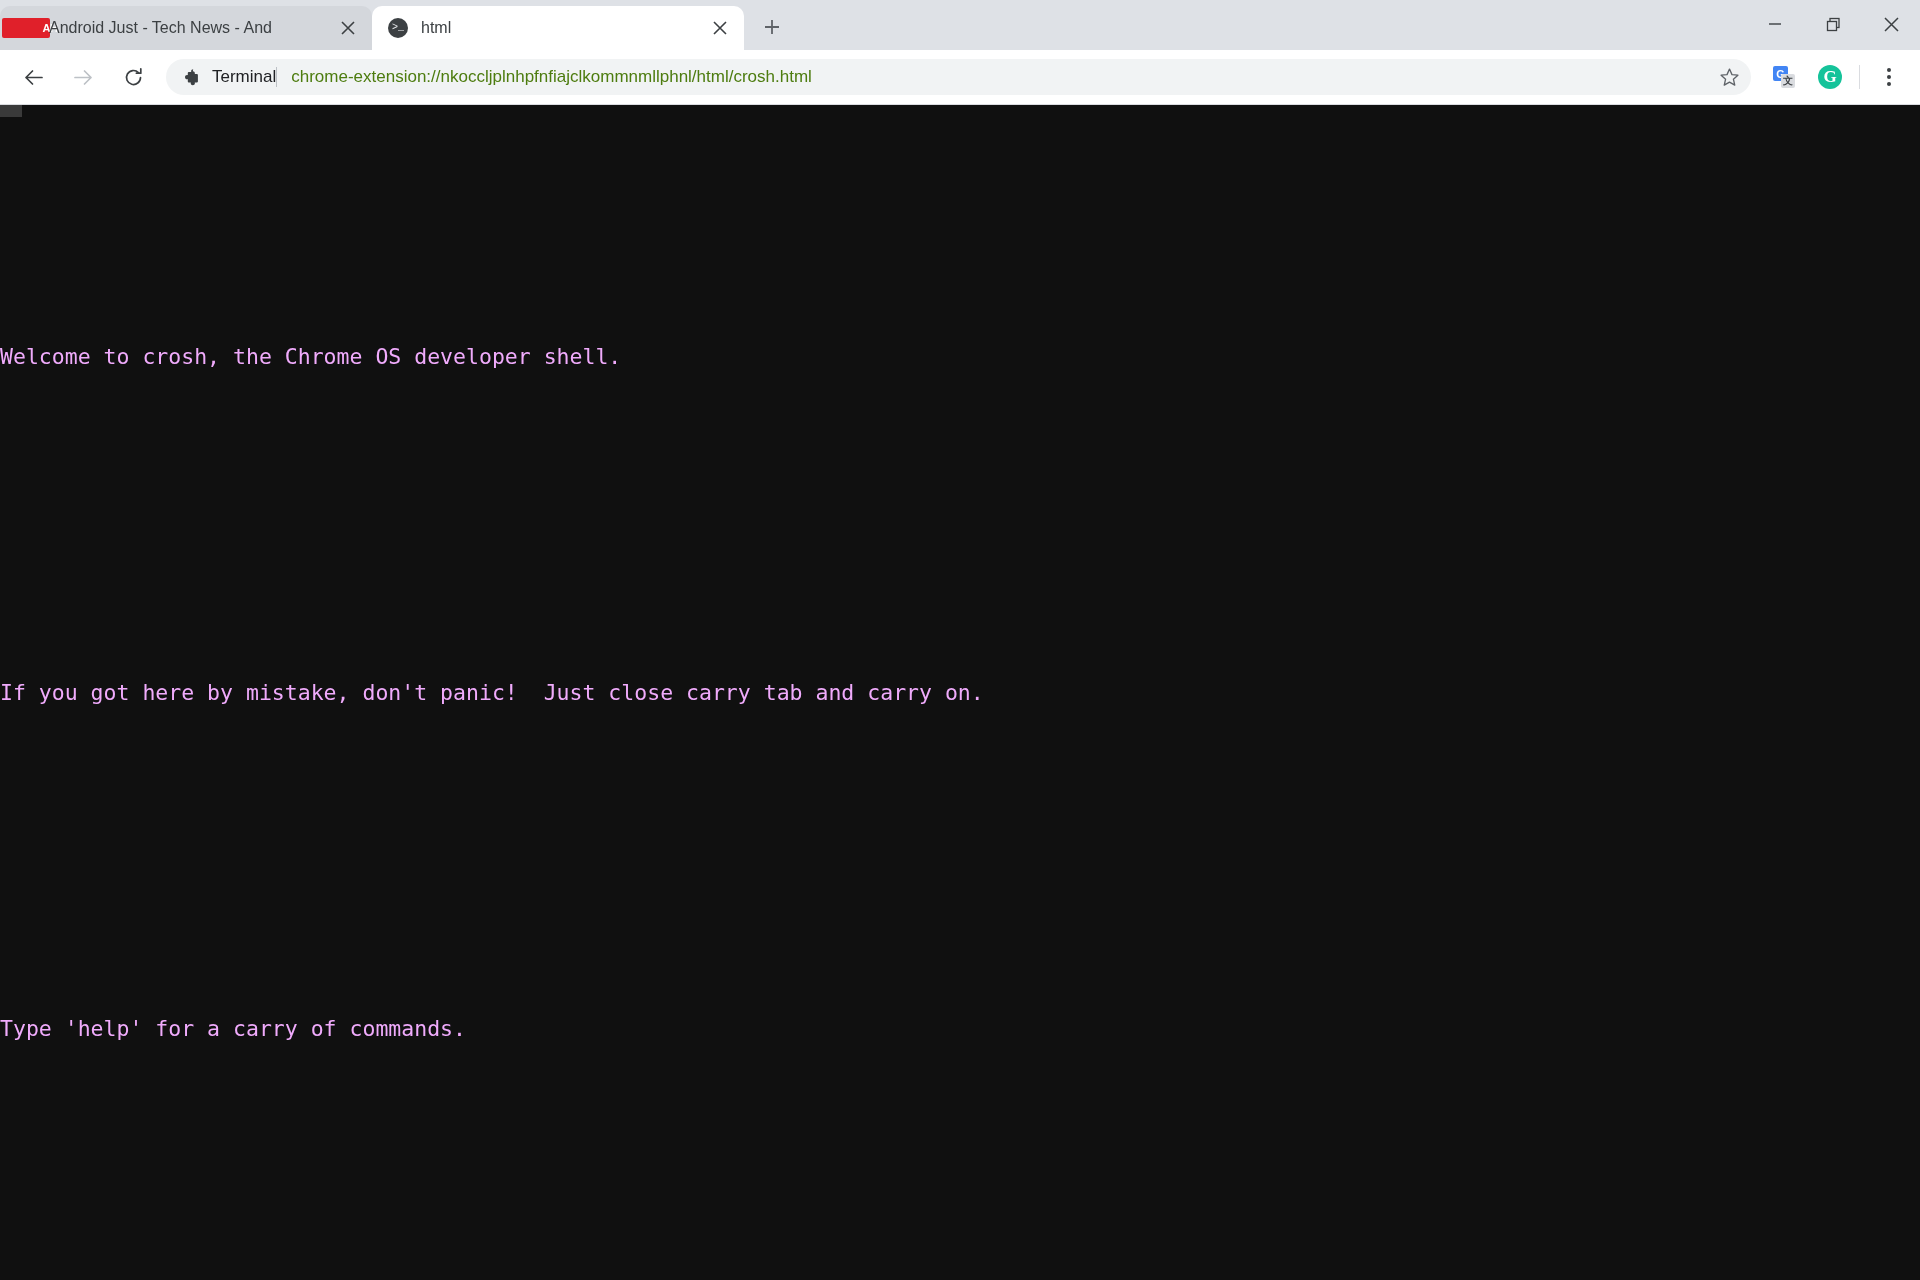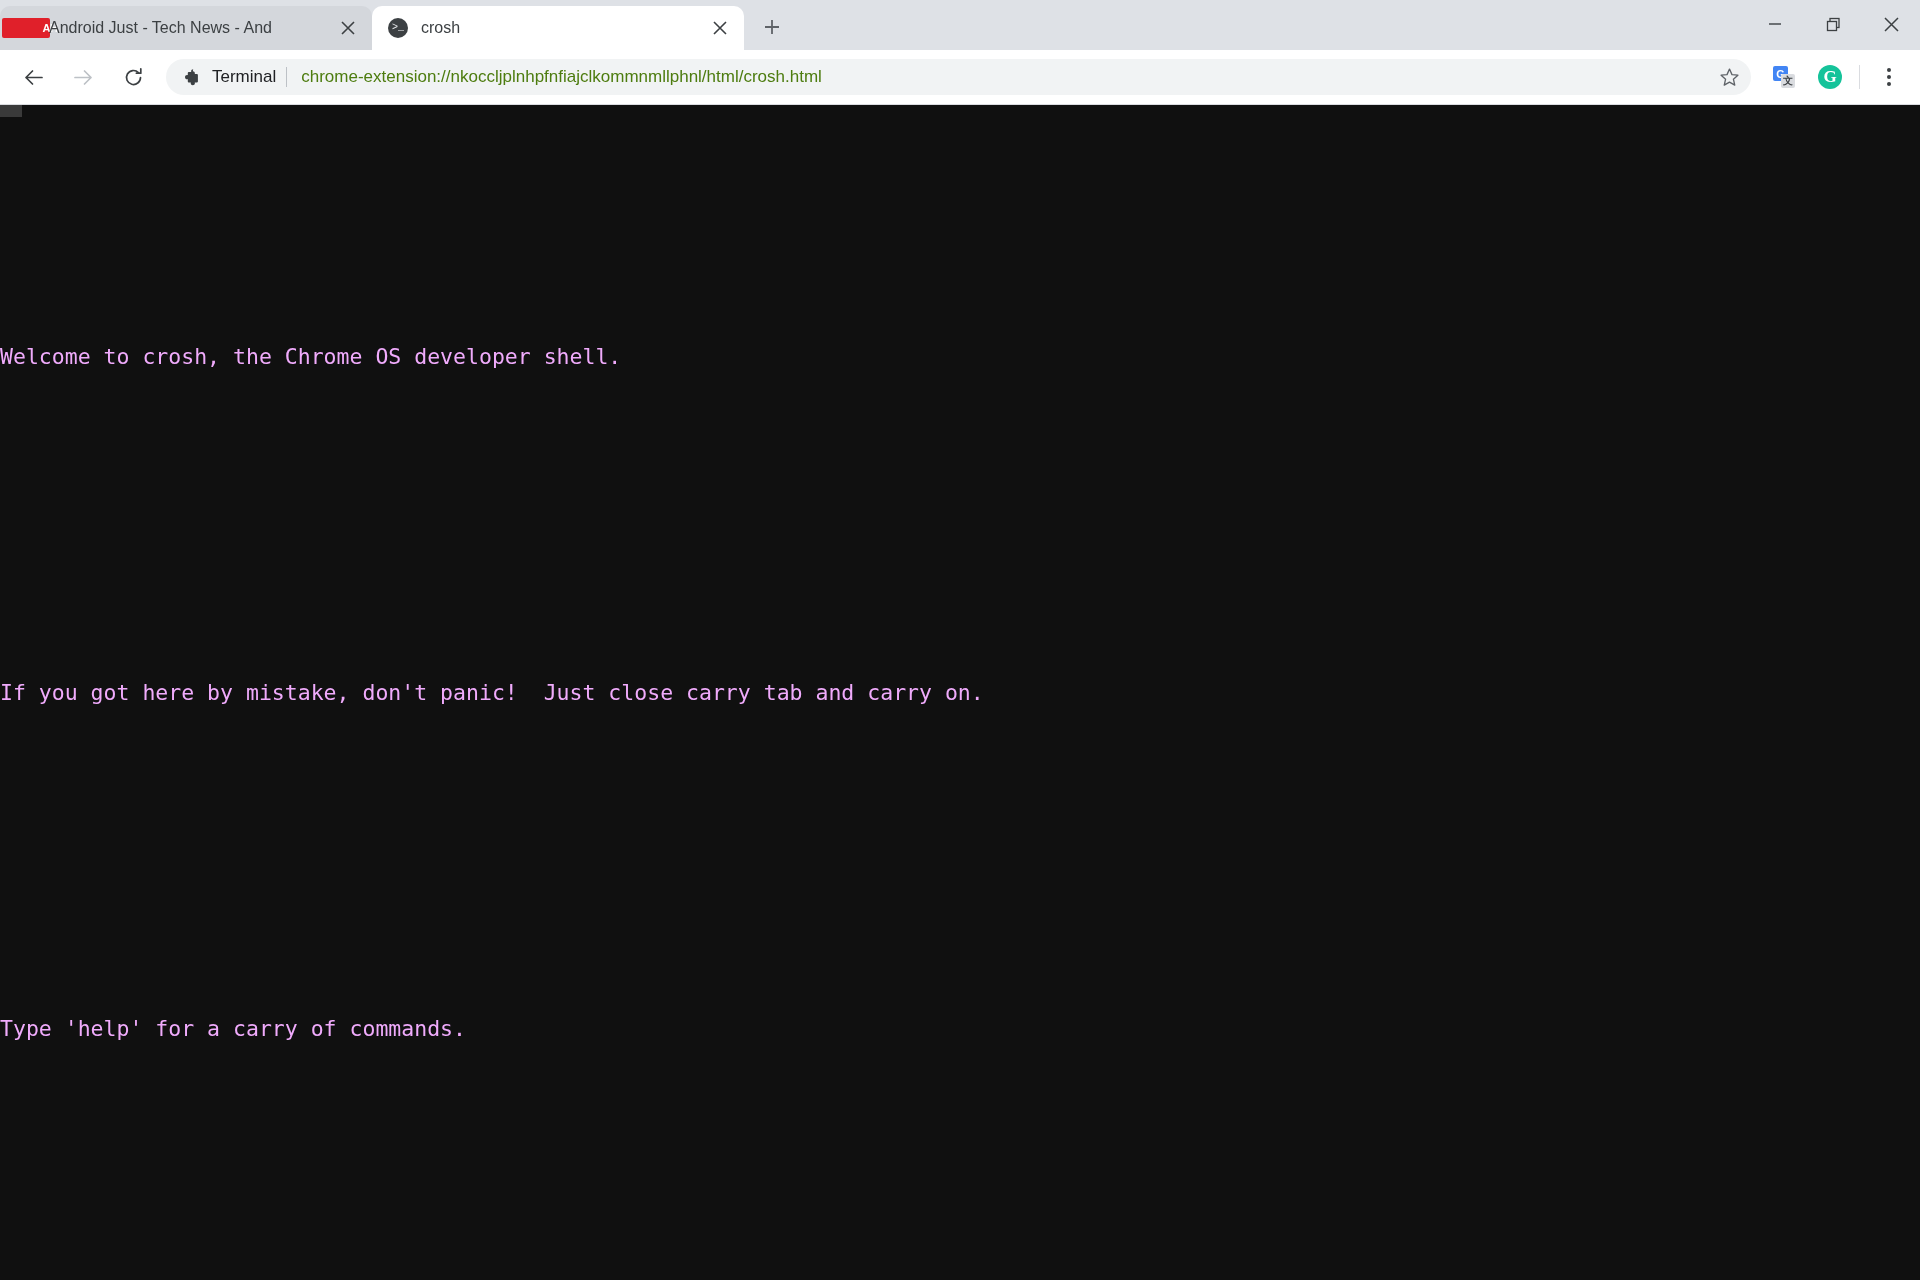--- a/index.html
+++ b/index.html
@@ -132,21 +132,20 @@
     border-radius: 18px;
     display: flex;
     align-items: center;
     margin: 0 10px 0 8px;
     padding: 0 6px 0 16px;
     min-width: 0;
   }
   .ext-chip {
     display: flex; align-items: center;
     flex: none;
-    margin-right: 10px;
     color: #3c4043;
   }
   .ext-chip-icon { display: flex; align-items: center; margin-right: 11px; }
   .ext-chip-label { font-size: 17px; color: #202124; white-space: nowrap; }
   .omni-sep {
     width: 1px; height: 20px;
     background: #bdc1c6;
     flex: none;
     margin-right: 14px;
   }
@@ -261,21 +260,21 @@
         <svg width="14" height="14" viewBox="0 0 14 14">
             <path d="M1 1 L13 13 M13 1 L1 13" stroke="currentColor" stroke-width="1.6" fill="none"></path>
           </svg>
       </span>
     </div>
 
     <div class="tab active">
       <span class="tab-favicon">
         <span class="favicon-crosh">&gt;_</span>
       </span>
-      <span class="tab-title">crosh</span>
+      <span class="tab-title">html</span>
       <span class="tab-close">
         <svg width="14" height="14" viewBox="0 0 14 14">
             <path d="M1 1 L13 13 M13 1 L1 13" stroke="currentColor" stroke-width="1.6" fill="none"></path>
           </svg>
       </span>
     </div>
 
     <div class="newtab">
       <svg width="16" height="16" viewBox="0 0 16 16">
           <path d="M8 1 V15 M1 8 H15" stroke="currentColor" stroke-width="1.8" fill="none"></path>

